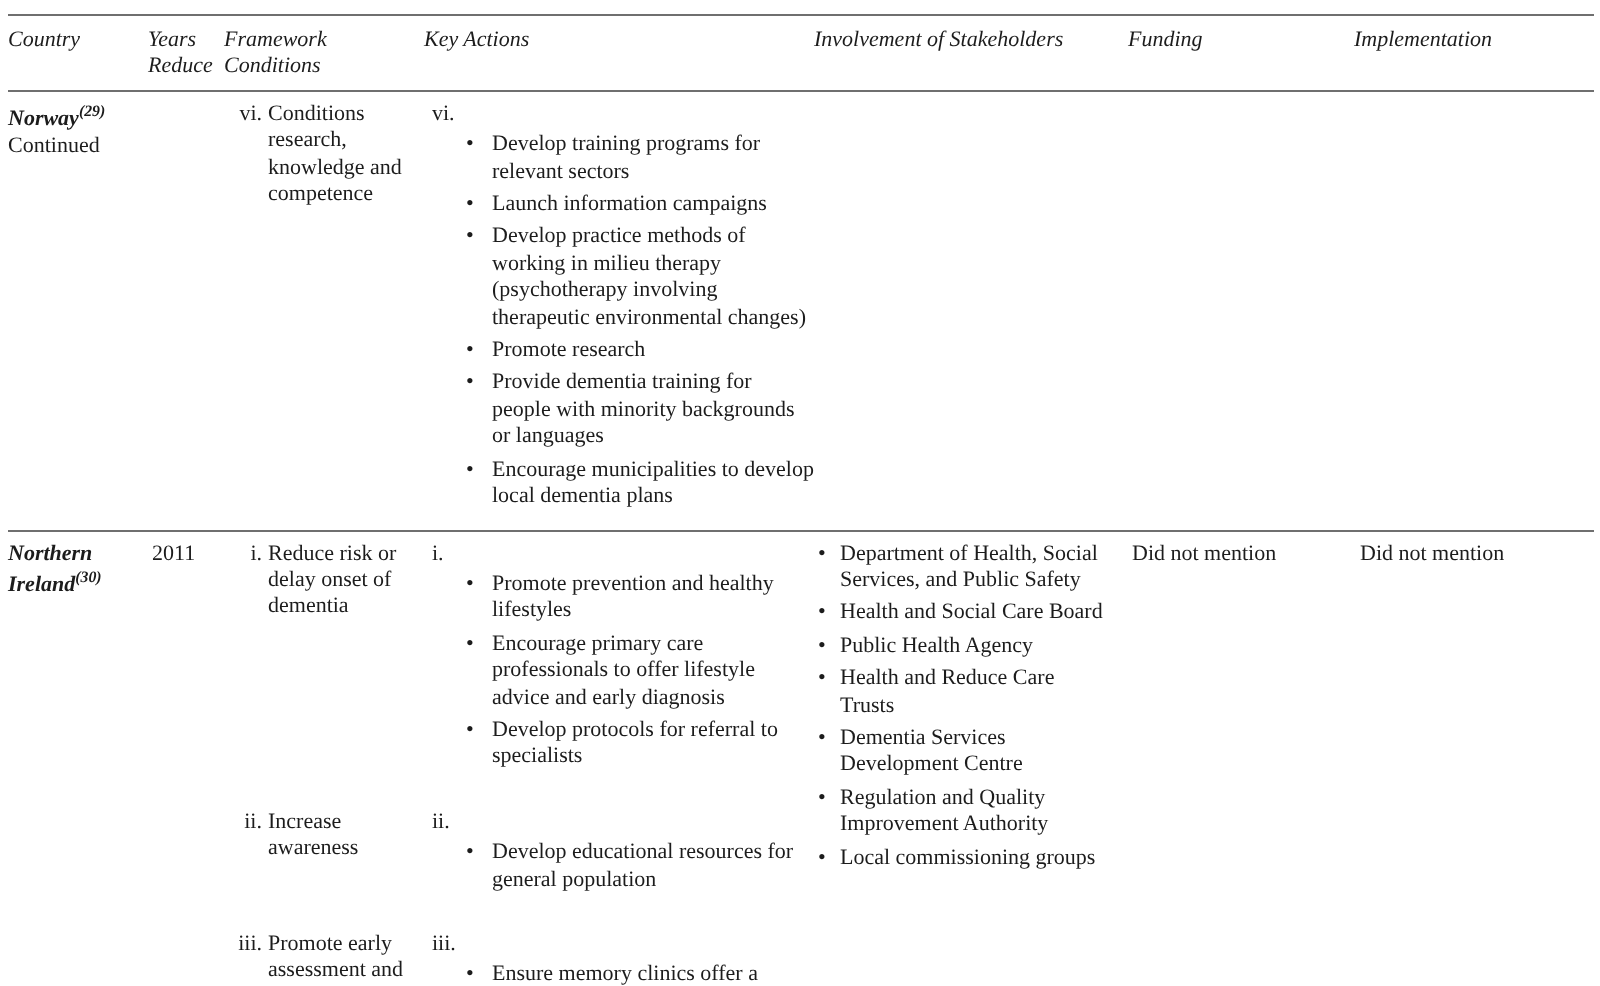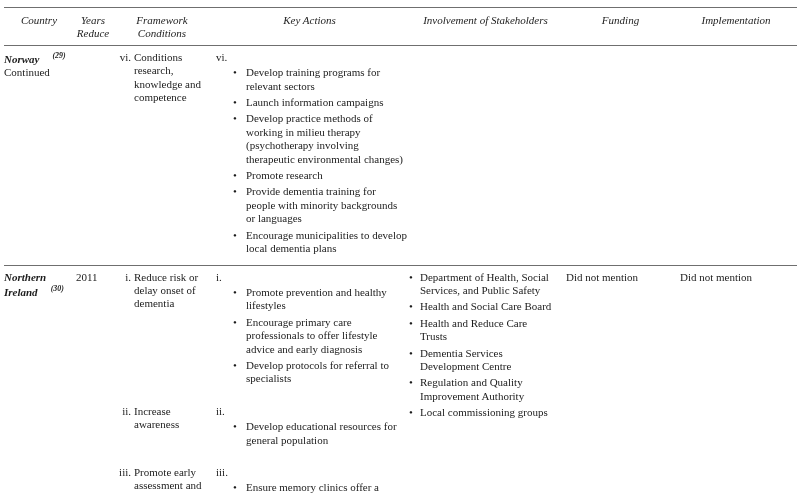--- a/index.html
+++ b/index.html
@@ -17,35 +17,35 @@
   }
   .ttable { margin:0 3px 0 4px; border-top:1px solid #6f6f6f; border-bottom:1px solid #5a5a5a; }
   
   .thead {
     display:grid;
     grid-template-columns:70px 38px 100px 195px 157px 113px 118px;
     border-bottom:1px solid #6f6f6f;
     padding:6px 0 4px 0;
     font-style:italic;
   }
-  .th { text-align:center; }
+  .th { text-align:left; }
   .th .wrapbox { display:inline-block; }
   .th-years .wrapbox { max-width:34px; }
   .th-framework .wrapbox { max-width:72px; }
   
   .trow {
     display:grid;
     grid-template-columns:70px 38px 295px 157px 113px 118px;
     padding:5px 0 6px 0;
   }
   .trow + .trow { border-top:1px solid #6f6f6f; }
   .cell { box-sizing:border-box; }
   .cell-country { padding-right:4px; }
   .country-name, .country-sup { font-style:italic;font-weight:bold; }
-  .country-sup { font-size:0.72em;margin-left:13px; }
+  .country-sup { font-size:0.72em; }
   .cell-years { padding-left:2px; }
   
   .group { display:grid; grid-template-columns:100px 195px; }
   .group + .group { margin-top:16px; }
   .fw-item { display:grid; grid-template-columns:19px 1fr; column-gap:3px; }
   .fw-numeral { text-align:right; }
   .ka-cell { padding-left:4px; }
   .ka-numeral { margin-bottom:2px; }
   .ka-item {
     position:relative;
@@ -148,20 +148,21 @@
               <div class="ka-cell">
                 <div class="ka-numeral">iii.</div>
                 <div class="ka-item">Ensure memory clinics offer a minimum range of services</div>
                 <div class="ka-item">Assess effectiveness of memory services</div>
               </div>
             </div>
           </div>
           <div class="cell cell-stakeholders">
             <div class="sh-item">Department of Health, Social Services, and Public Safety</div>
             <div class="sh-item">Health and Social Care Board</div>
+            <div class="sh-item">Public Health Agency</div>
             <div class="sh-item">Health and Reduce Care Trusts</div>
             <div class="sh-item">Dementia Services Development Centre</div>
             <div class="sh-item">Regulation and Quality Improvement Authority</div>
             <div class="sh-item">Local commissioning groups</div>
           </div>
           <div class="cell cell-funding">
             <div>Did not mention</div>
           </div>
           <div class="cell cell-implementation">
             <div>Did not mention</div>

